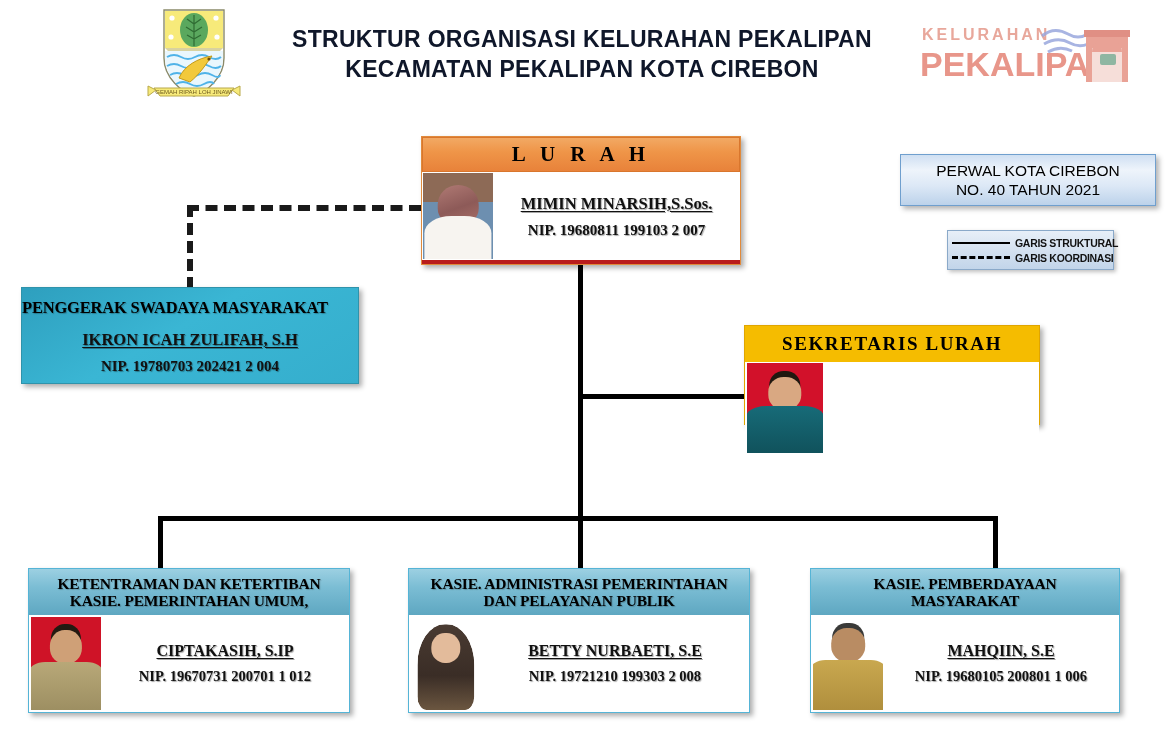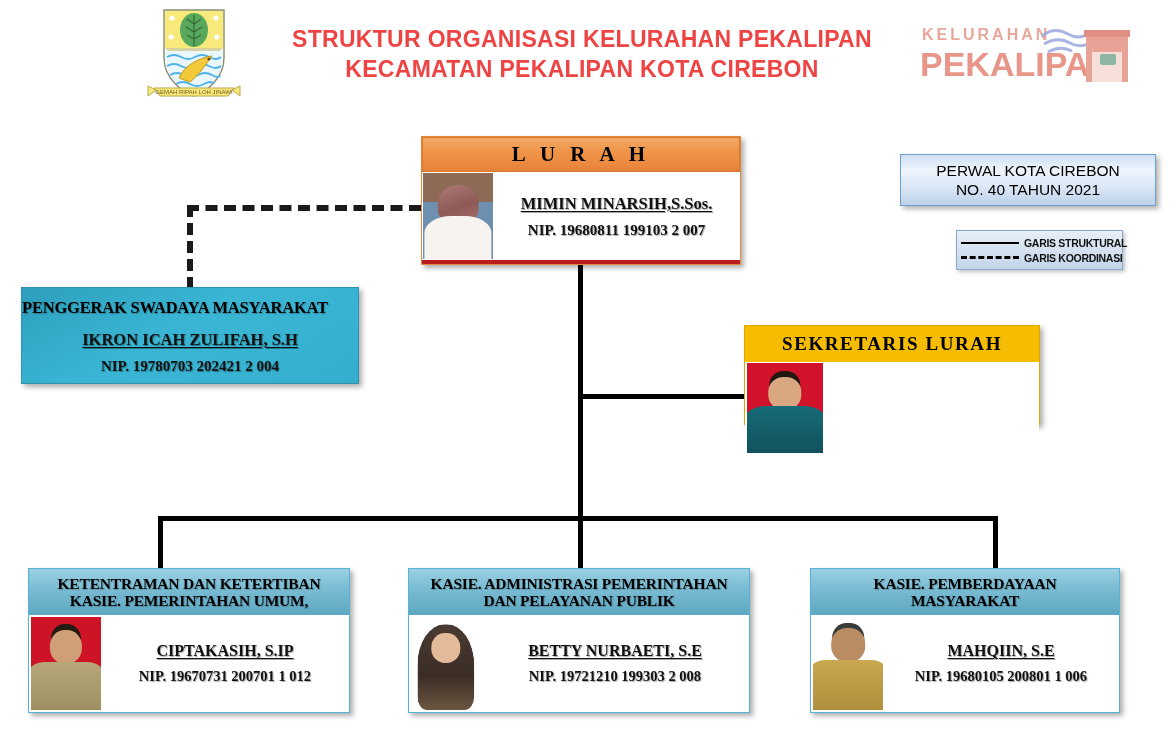--- a/index.html
+++ b/index.html
@@ -16,21 +16,21 @@
 
   
   .header-logo-left { position:absolute; left:146px; top:4px; width:96px; height:98px; }
   .header-title {
     position:absolute; left:262px; top:24px; width:640px;
     text-align:center;
     font-family:"Liberation Sans", sans-serif;
     font-weight:bold;
     font-size:23px;
     line-height:30px;
-    color:#ef4444;
+    color:#0f172a;
     letter-spacing:0.3px;
   }
   .header-logo-right { position:absolute; left:918px; top:18px; width:212px; height:66px; }
 
   
   .line-solid { position:absolute; background:#000000; }
   .v { width:5px; }
   .h { height:5px; }
   .line-dash-h {
     position:absolute; height:0;
@@ -123,21 +123,21 @@
             display:flex; align-items:center; justify-content:center;
             font-family:"Liberation Sans", sans-serif; font-weight:normal;
             font-size:15.5px; line-height:19px; text-align:center; color:#000; }
 
   
   #legend { position:absolute; left:947px; top:230px; width:167px; height:40px;
             border:1px solid #8aa9c9;
             background:linear-gradient(180deg,#e7eff8 0%,#d3e0ef 55%,#c2d5ea 100%);
             box-shadow:2px 2px 4px rgba(0,0,0,0.25);
             display:flex; flex-direction:column; justify-content:center; gap:3px;
-            padding:0 4px;margin-left:9px; }
+            padding:0 4px; }
   .leg-row { display:flex; align-items:center; gap:5px; }
   .leg-solid { width:58px; height:2px; background:#000; flex:0 0 auto; }
   .leg-dash { width:58px; height:0; border-top:3px dashed #000; flex:0 0 auto; }
   .leg-label { font-family:"Liberation Sans", sans-serif; font-size:10.5px;
                font-weight:600; color:#111; letter-spacing:-0.3px; white-space:nowrap; }
 
   
   .ph-mimin {
     background:
       radial-gradient(ellipse 26px 30px at 50% 40%, #f0ddd4 0%, #e6cfc4 58%, rgba(230,207,196,0) 60%),

